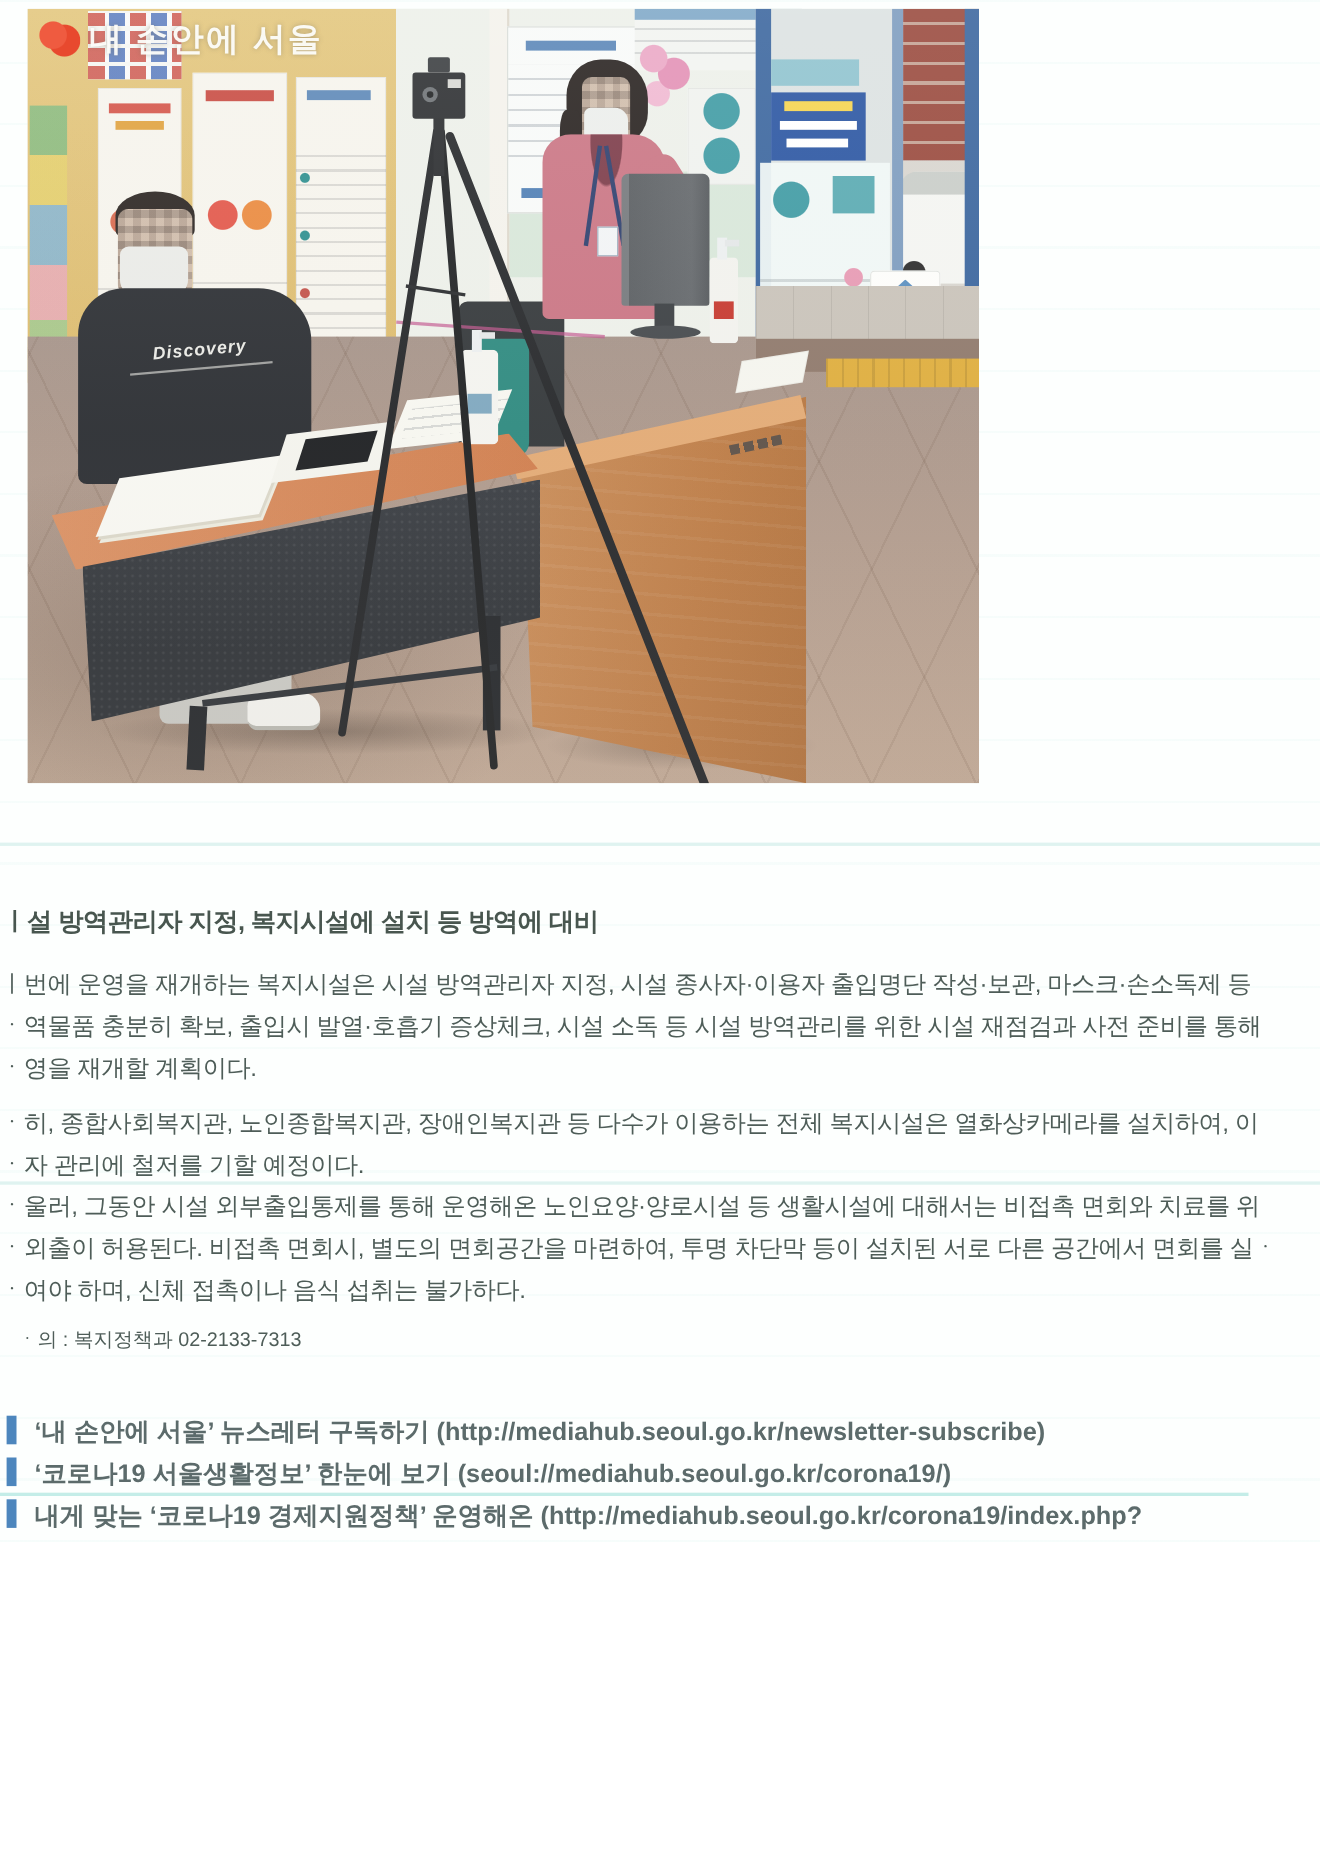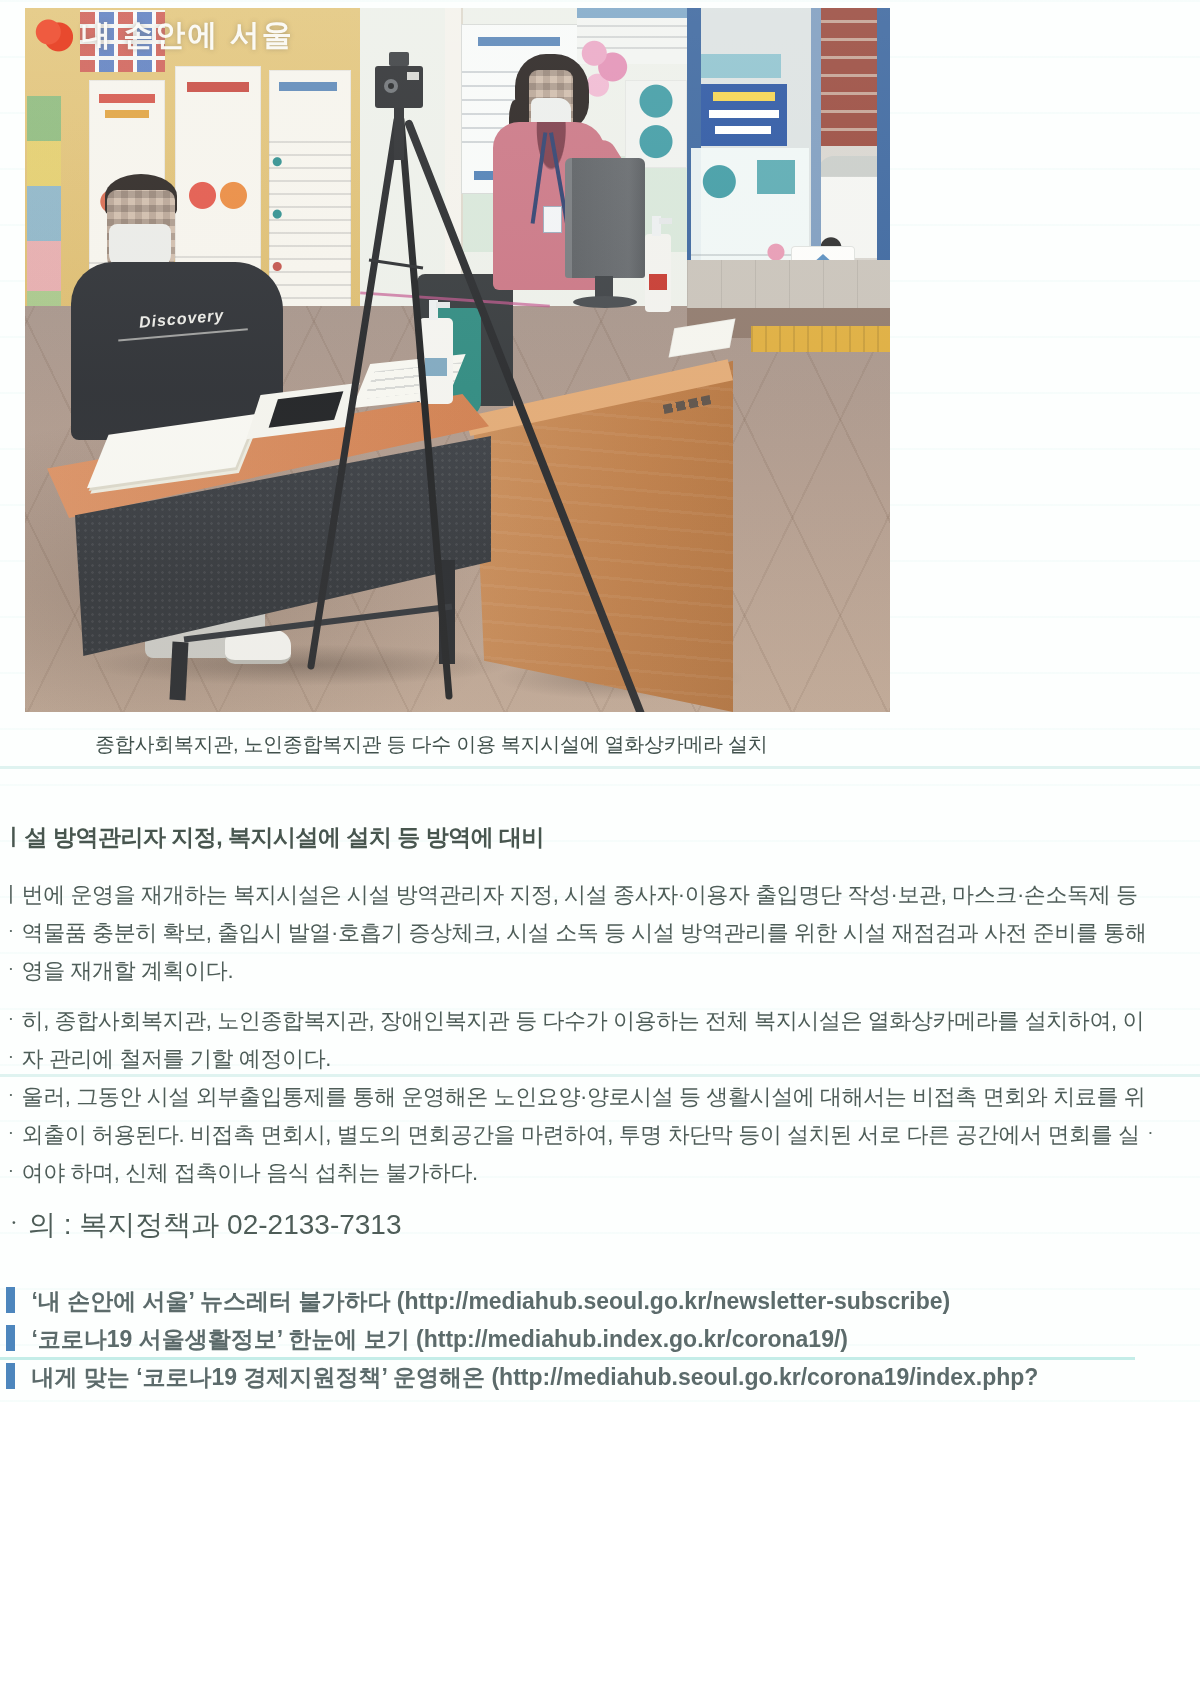--- a/index.html
+++ b/index.html
@@ -207,21 +207,21 @@
       radial-gradient(circle at 62% 55%, #e8492e 0 14px, transparent 15px),
       radial-gradient(circle at 42% 34%, #ffffff 0 3px, transparent 4px); }
   .wm-text { font-size:30px; font-weight:bold; color:rgba(253,253,250,.95); letter-spacing:2px;
     text-shadow:0 0 5px rgba(120,110,90,.45); }
   
   .caption { position:absolute; left:95px; top:731px; font-size:20px; color:#41514c; letter-spacing:-.3px; }
   .heading { position:absolute; left:2px; top:822px; margin:0; font-size:23px; font-weight:bold; color:#48564f; letter-spacing:-.5px; }
   .para { position:absolute; left:0; width:1205px; }
   .para .line { height:38px; line-height:38px; font-size:22px; color:#4e5d58; letter-spacing:-.4px; white-space:nowrap; }
   #para1 { top:876px; } #para2 { top:1002px; } #para3 { top:1078px; }
-  .contact { position:absolute; left:0; top:1206px; font-size:28px; color:#4e5d58; }
+  .contact { position:absolute; left:16px; top:1206px; font-size:18px; color:#4e5d58; }
   .links { position:absolute; left:6px; top:1282px; width:1200px; }
   .link-row { height:38px; line-height:38px; font-size:23px; font-weight:bold; color:#5c6b6b; white-space:nowrap; }
   .bar { display:inline-block; width:9px; height:26px; background:#4d86bd; margin-right:10px; vertical-align:-4px; }
   .link-cont { height:38px; line-height:38px; font-size:23px; font-weight:bold; color:#5c6b6b; margin-left:-6px; }
   .cyan-underline { position:absolute; left:0; top:1357px; width:1135px; height:3px; background:rgba(140,220,210,.5); }
   .bottom-edge { position:absolute; left:0; top:1689px; width:1200px; height:9px;
     background:repeating-linear-gradient(90deg,#111 0 26px,#333 26px 34px,#0d0d0d 34px 60px,#2a2a2a 60px 66px);
     border-top:2px solid rgba(30,30,30,.55); }
 </style>
 </head>
@@ -323,21 +323,20 @@
       <circle cx="366" cy="78" r="7" fill="#6e7276"></circle>
       <circle cx="366" cy="78" r="3" fill="#1e2022"></circle>
       <rect x="364" y="44" width="20" height="14" rx="2" fill="#3a3d40"></rect>
     </svg>
     <div class="watermark">
       <span class="bird"></span>
       <span class="wm-text">내 손안에 서울</span>
     </div>
   </div>
 
-  <div class="caption">종합사회복지관, 노인종합복지관 등 다수 이용 복지시설에 열화상카메라 설치</div>
 
   <h2 class="heading">ㅣ설 방역관리자 지정, 복지시설에 설치 등 방역에 대비</h2>
 
   <div class="para" id="para1">
     <div class="line">ㅣ번에 운영을 재개하는 복지시설은 시설 방역관리자 지정, 시설 종사자·이용자 출입명단 작성·보관, 마스크·손소독제 등</div>
     <div class="line">ㆍ역물품 충분히 확보, 출입시 발열·호흡기 증상체크, 시설 소독 등 시설 방역관리를 위한 시설 재점검과 사전 준비를 통해</div>
     <div class="line">ㆍ영을 재개할 계획이다.</div>
   </div>
   <div class="para" id="para2">
     <div class="line">ㆍ히, 종합사회복지관, 노인종합복지관, 장애인복지관 등 다수가 이용하는 전체 복지시설은 열화상카메라를 설치하여, 이</div>
@@ -347,27 +346,27 @@
     <div class="line">ㆍ울러, 그동안 시설 외부출입통제를 통해 운영해온 노인요양·양로시설 등 생활시설에 대해서는 비접촉 면회와 치료를 위</div>
     <div class="line">ㆍ외출이 허용된다. 비접촉 면회시, 별도의 면회공간을 마련하여, 투명 차단막 등이 설치된 서로 다른 공간에서 면회를 실ㆍ</div>
     <div class="line">ㆍ여야 하며, 신체 접촉이나 음식 섭취는 불가하다.</div>
   </div>
 
   <div class="contact">ㆍ의 : 복지정책과 02-2133-7313</div>
 
   <div class="links">
     <div class="link-row">
       <span class="bar"></span>
-      <span>‘내 손안에 서울’ 뉴스레터 불가하다</span>
+      <span>‘내 손안에 서울’ 뉴스레터 구독하기</span>
       <span>(http://mediahub.seoul.go.kr/newsletter-subscribe)</span>
     </div>
     <div class="link-row">
       <span class="bar"></span>
       <span>‘코로나19 서울생활정보’ 한눈에 보기</span>
-      <span>(http://mediahub.index.go.kr/corona19/)</span>
+      <span>(seoul://mediahub.seoul.go.kr/corona19/)</span>
     </div>
     <div class="link-row">
       <span class="bar"></span>
       <span>내게 맞는 ‘코로나19 경제지원정책’ 운영해온</span>
       <span>(http://mediahub.seoul.go.kr/corona19/index.php?</span>
     </div>
     <div class="link-cont">:stop=support)</div>
   </div>
 
   <div class="cyan-underline"></div>

